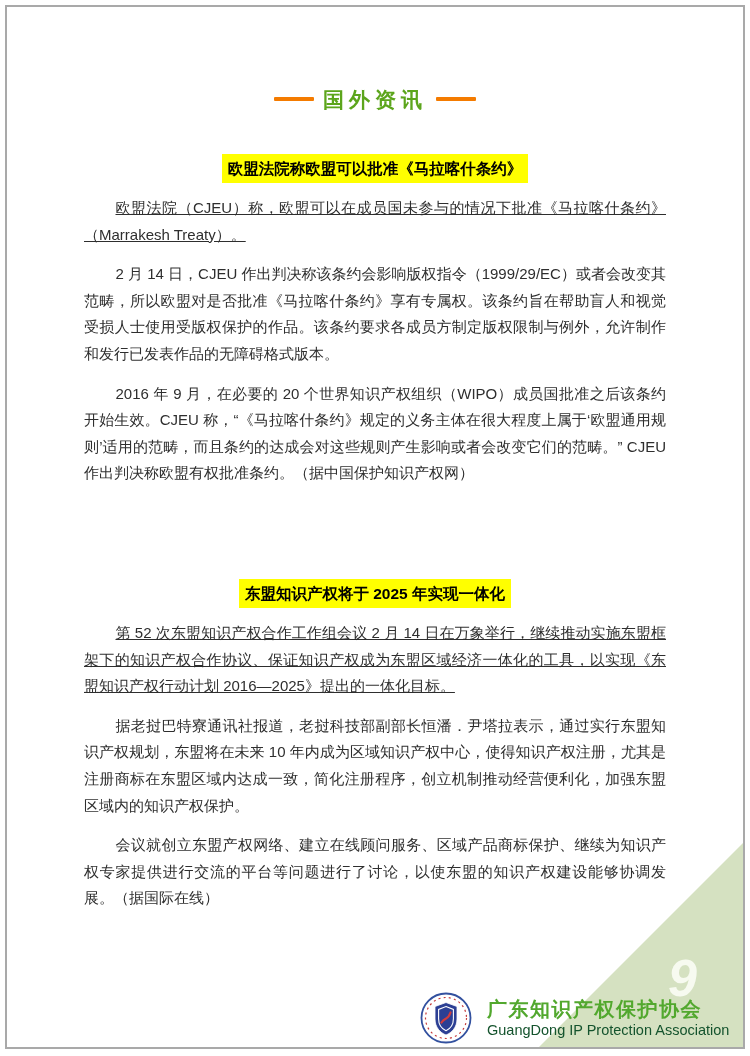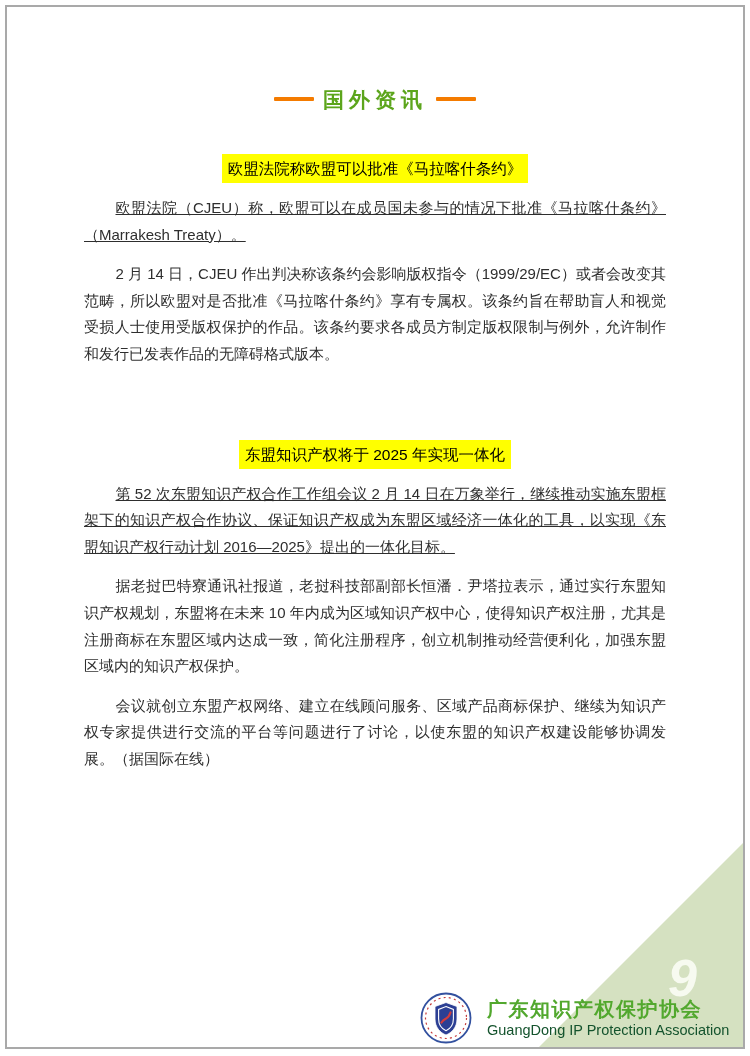--- a/index.html
+++ b/index.html
@@ -49,27 +49,27 @@
     background: #f47b00;
     border-radius: 1px;
     vertical-align: middle;
     margin: 0 9px 4px 9px;
   }
   .article-title {
     text-align: center;
     line-height: 25px;
   }
   .article-title.first { margin-top: 42px; }
-  .article-title.second { margin-top: 72px; }
+  .article-title.second { margin-top: 92px; }
   .article-title .highlight {
     display: inline-block;
     background: #ffff00;
     color: #000000;
     font-size: 15.5px;
-    font-weight: normal;
+    font-weight: bold;
     padding: 2px 6px;
   }
   .content p {
     margin: 13px 0 0 0;
     font-size: 15px;
     line-height: 26.6px;
     color: #2e2e2e;
     text-align: justify;
     text-indent: 2.1em;
   }
@@ -120,20 +120,21 @@
   <div class="content">
 
     <div class="section-header"><span class="dash"></span><span>国外资讯</span><span class="dash"></span></div>
 
     <div>
       <div class="article-title first">
         <span class="highlight">欧盟法院称欧盟可以批准《马拉喀什条约》</span>
       </div>
       <p class="first-p">欧盟法院（CJEU）称，欧盟可以在成员国未参与的情况下批准《马拉喀什条约》（Marrakesh Treaty）。</p>
       <p>2 月 14 日，CJEU 作出判决称该条约会影响版权指令（1999/29/EC）或者会改变其范畴，所以欧盟对是否批准《马拉喀什条约》享有专属权。该条约旨在帮助盲人和视觉受损人士使用受版权保护的作品。该条约要求各成员方制定版权限制与例外，允许制作和发行已发表作品的无障碍格式版本。</p>
+      <p>2016 年 9 月，在必要的 20 个世界知识产权组织（WIPO）成员国批准之后该条约开始生效。CJEU 称，“《马拉喀什条约》规定的义务主体在很大程度上属于‘欧盟通用规则’适用的范畴，而且条约的达成会对这些规则产生影响或者会改变它们的范畴。” CJEU 作出判决称欧盟有权批准条约。（据中国保护知识产权网）</p>
     </div>
 
     <div>
       <div class="article-title second">
         <span class="highlight">东盟知识产权将于 2025 年实现一体化</span>
       </div>
       <p class="first-p">第 52 次东盟知识产权合作工作组会议 2 月 14 日在万象举行，继续推动实施东盟框架下的知识产权合作协议、保证知识产权成为东盟区域经济一体化的工具，以实现《东盟知识产权行动计划 2016—2025》提出的一体化目标。</p>
       <p>据老挝巴特寮通讯社报道，老挝科技部副部长恒潘．尹塔拉表示，通过实行东盟知识产权规划，东盟将在未来 10 年内成为区域知识产权中心，使得知识产权注册，尤其是注册商标在东盟区域内达成一致，简化注册程序，创立机制推动经营便利化，加强东盟区域内的知识产权保护。</p>
       <p>会议就创立东盟产权网络、建立在线顾问服务、区域产品商标保护、继续为知识产权专家提供进行交流的平台等问题进行了讨论，以使东盟的知识产权建设能够协调发展。（据国际在线）</p>
     </div>

